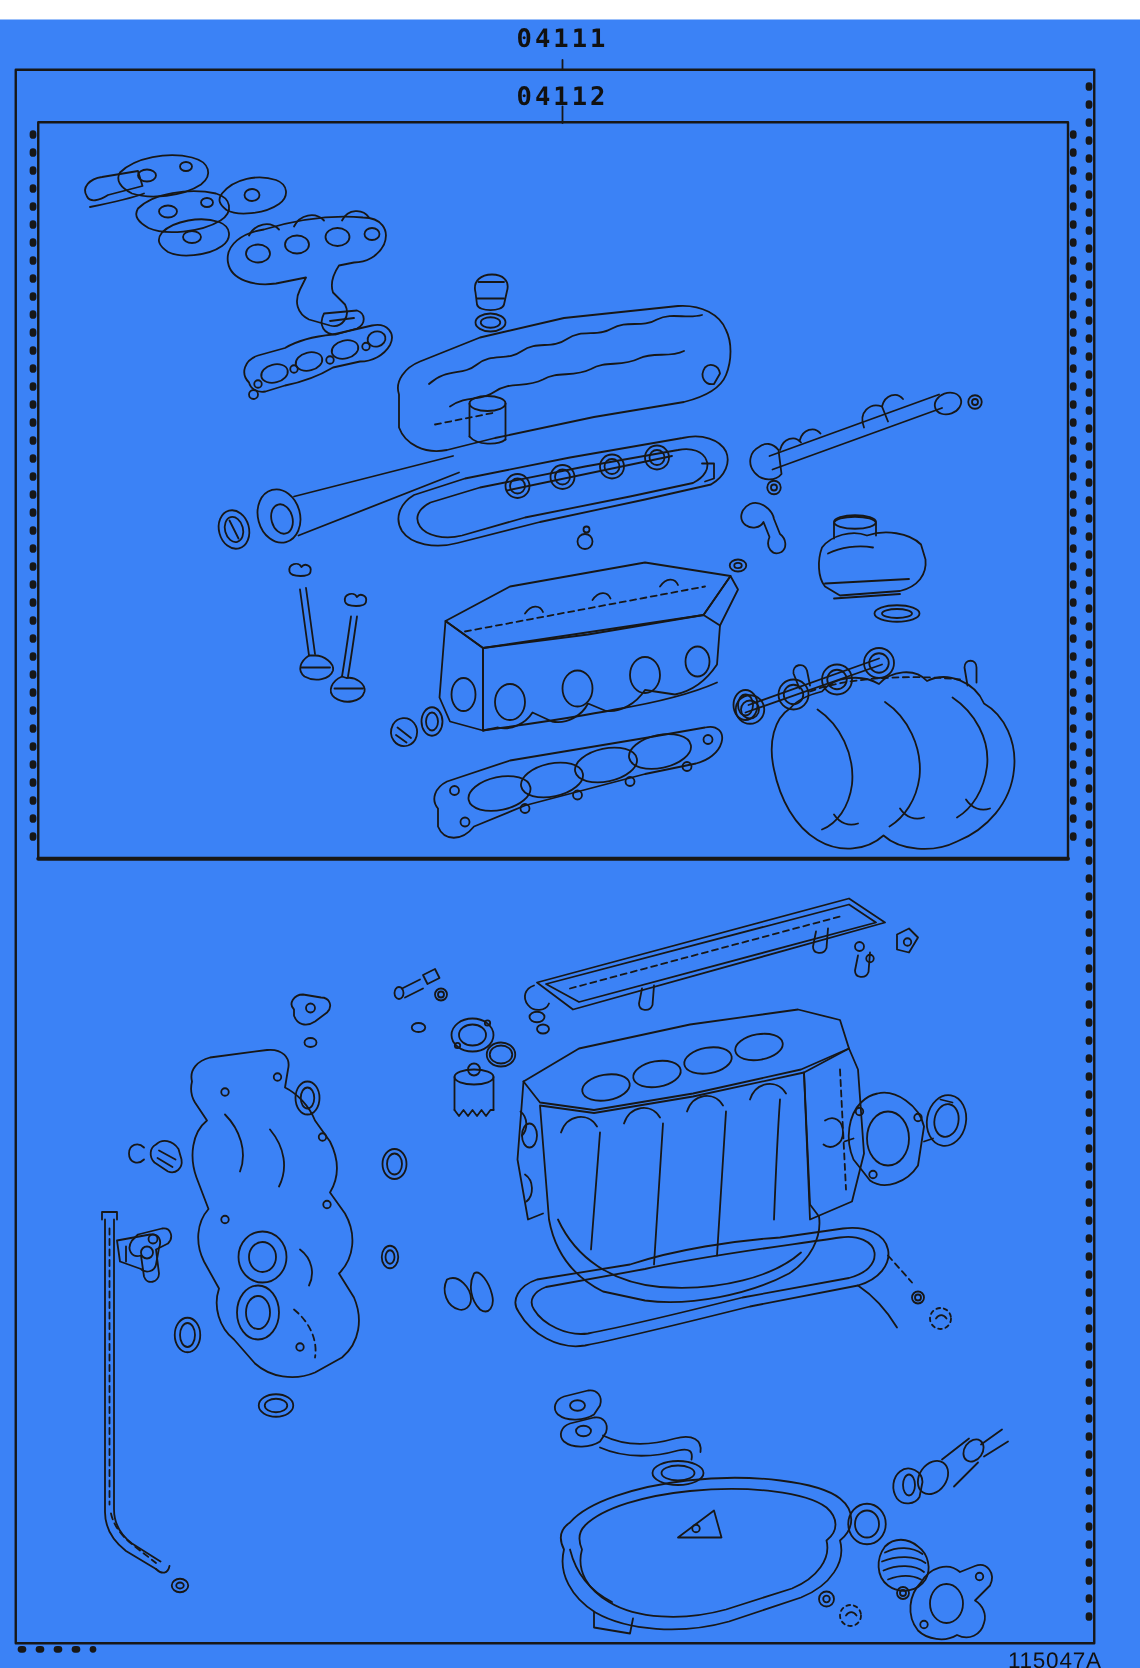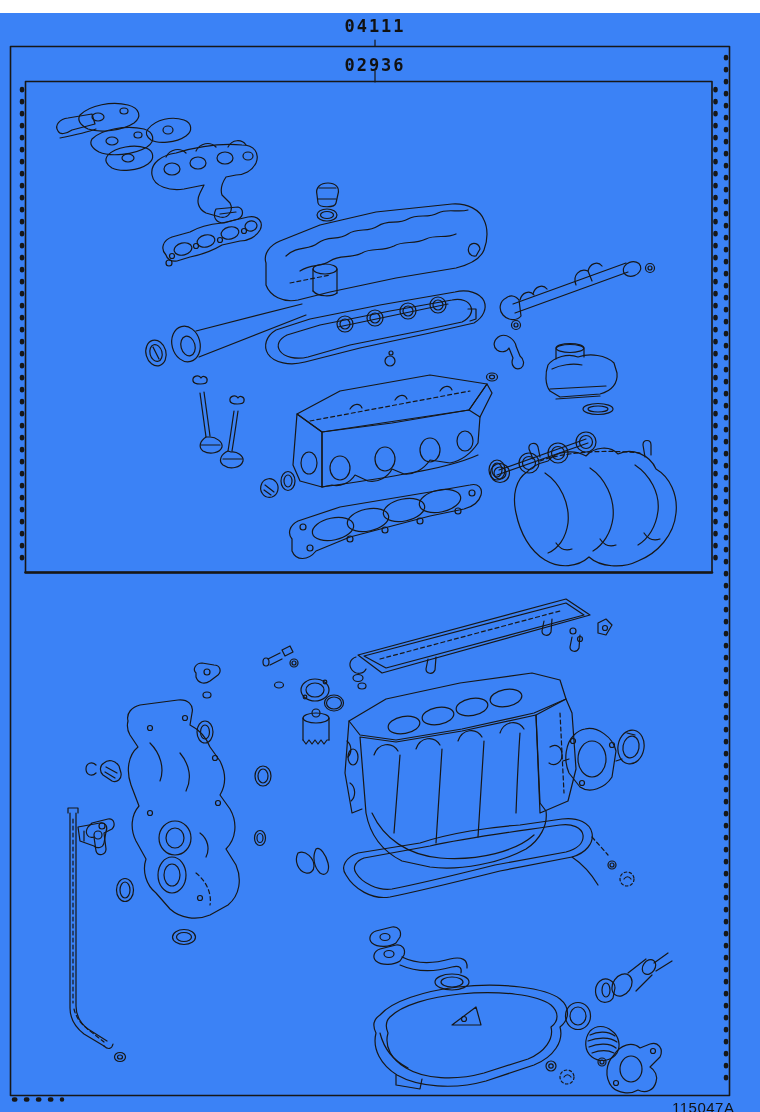--- a/index.html
+++ b/index.html
@@ -21,21 +21,21 @@
   svg.art .dash{stroke-dasharray:4 3;}
   svg.art .dotc{stroke-dasharray:2.5 2.5;}
 </style>
 </head>
 <body>
 
 <div id="stage">
 
   <div class="kit-label" style="left:375px;top:3px;">04111</div>
 
-  <div class="kit-label" style="left:375px;top:42px;">02936</div>
+  <div class="kit-label" style="left:375px;top:42px;">04112</div>
 
   <div class="fig-code" style="left:672px;top:1086px;text-align:center;">115047A</div>
 
   <svg class="art" width="760" height="1112" viewBox="0 0 760 1112">
 
     <g>
       <rect class="frame" x="10.5" y="33.5" width="719" height="1049"></rect>
       <line class="ticks" x1="726" y1="44" x2="726" y2="1072"></line>
       <line class="ticks" x1="14" y1="1086.5" x2="62" y2="1086.5"></line>
       <line x1="375" y1="27" x2="375" y2="33.5"></line>

